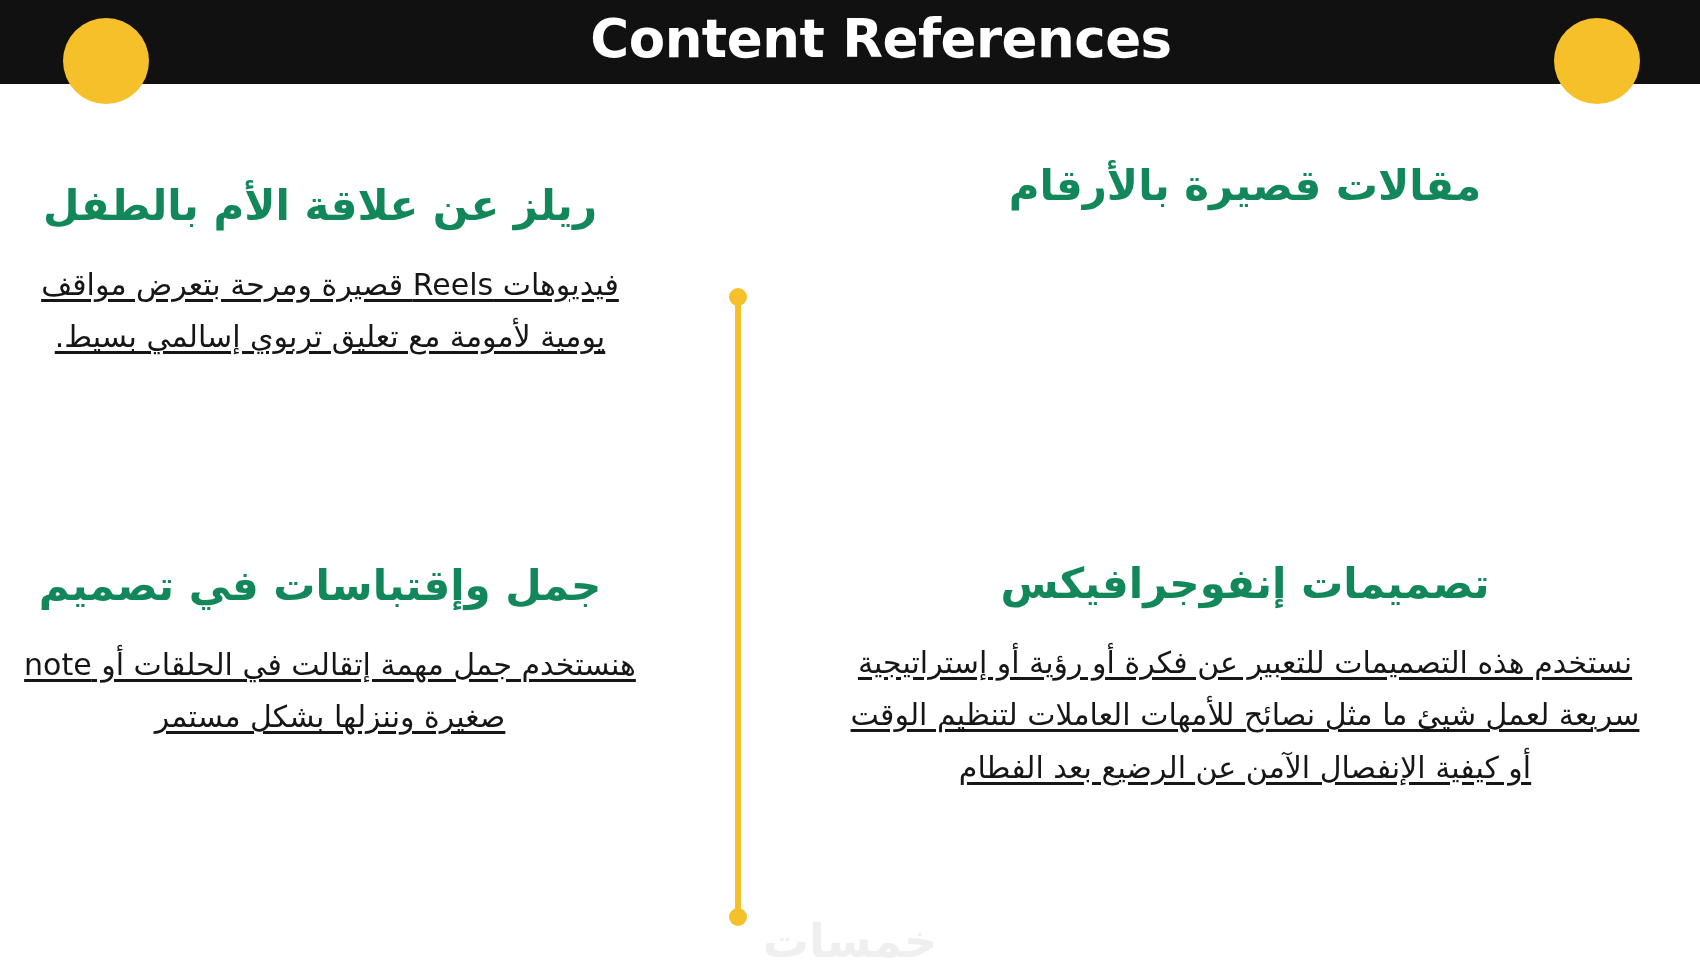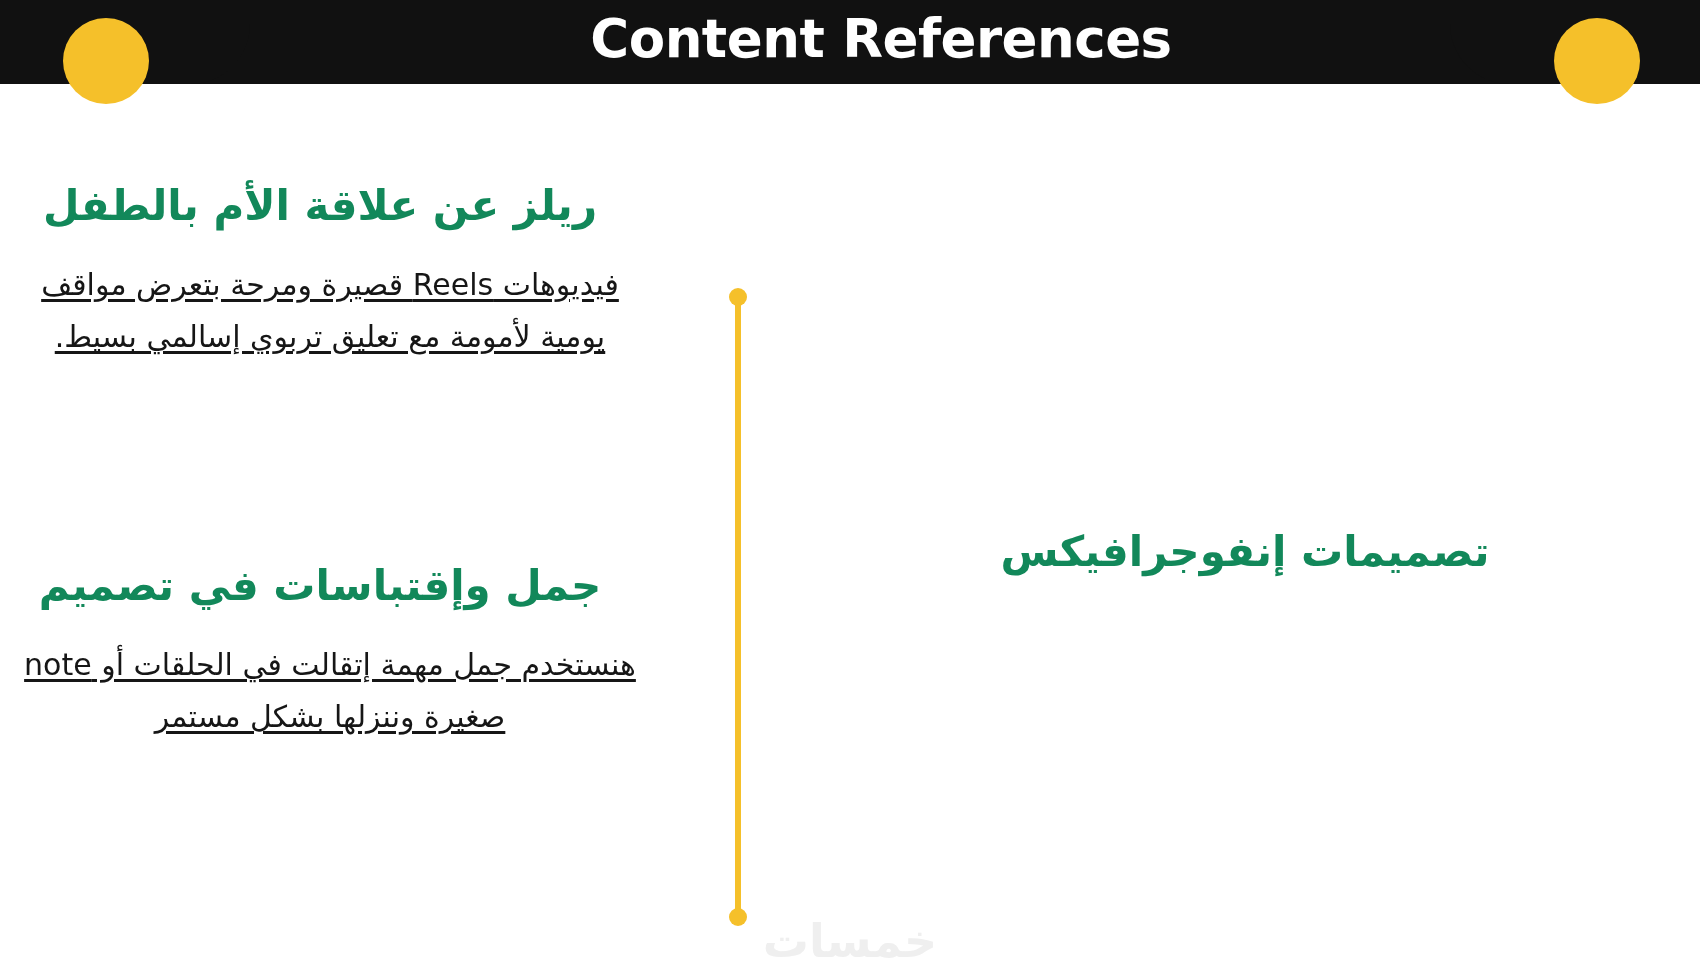--- a/index.html
+++ b/index.html
@@ -133,21 +133,21 @@
     margin: 0;
   }
 
   
   #block-articles {
     top: 40px;
     right: 60px;
     width: 790px;
   }
   #block-infographics {
-    top: 406px;
+    top: 438px;
     right: 60px;
     width: 790px;
   }
 
   
   #block-reels {
     top: 60px;
     left: -40px;
     width: 720px;
   }
@@ -191,29 +191,31 @@
 <div class="dot dot-left"></div>
 <div class="dot dot-right"></div>
 
 <div class="content">
 
   <div class="divider"></div>
   <div class="divider-cap cap-top"></div>
   <div class="divider-cap cap-bottom"></div>
 
   <div class="block" id="block-articles">
+    <h2 class="block-title">مقالات قصيرة بالأرقام</h2>
   </div>
 
   <div class="block" id="block-reels">
     <h2 class="block-title">ريلز عن علاقة الأم بالطفل</h2>
     <p class="block-body">فيديوهات Reels قصيرة ومرحة بتعرض مواقف يومية لأمومة مع تعليق تربوي إسالمي بسيط.</p>
   </div>
 
   <div class="block" id="block-infographics">
     <h2 class="block-title">تصميمات إنفوجرافيكس</h2>
+    <p class="block-body">نستخدم هذه التصميمات للتعبير عن فكرة أو رؤية أو إستراتيجية سريعة لعمل شيئ ما  مثل نصائح للأمهات العاملات لتنظيم الوقت أو كيفية الإنفصال الآمن عن الرضيع بعد الفطام</p>
   </div>
 
   <div class="block" id="block-quotes">
     <h2 class="block-title">جمل وإقتباسات في تصميم</h2>
     <p class="block-body">هنستخدم جمل مهمة إتقالت في الحلقات أو note صغيرة وننزلها بشكل مستمر</p>
   </div>
 
 </div>
 
 <div class="watermark">خمسات</div>

